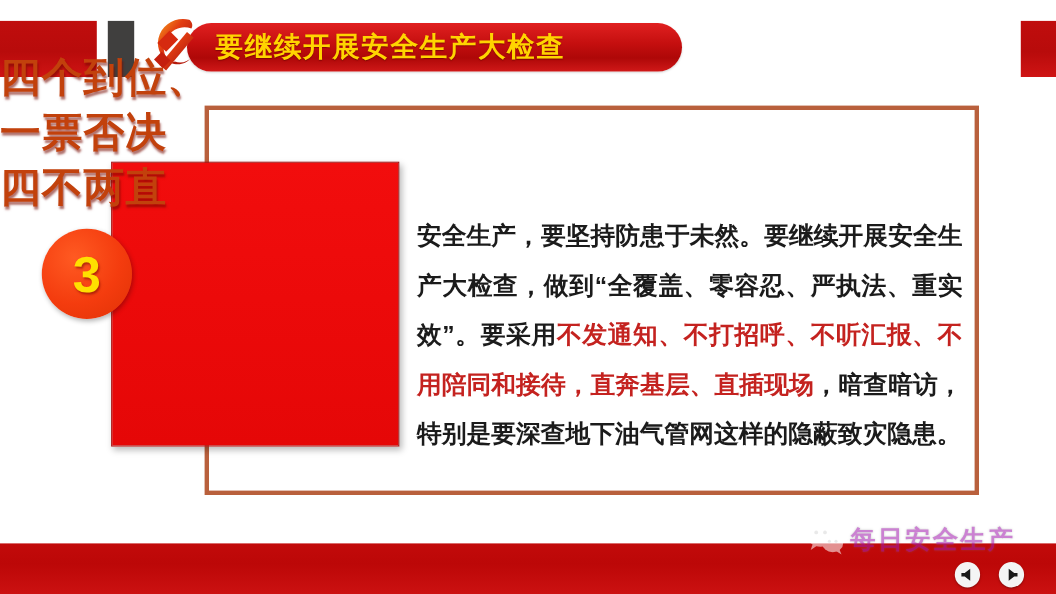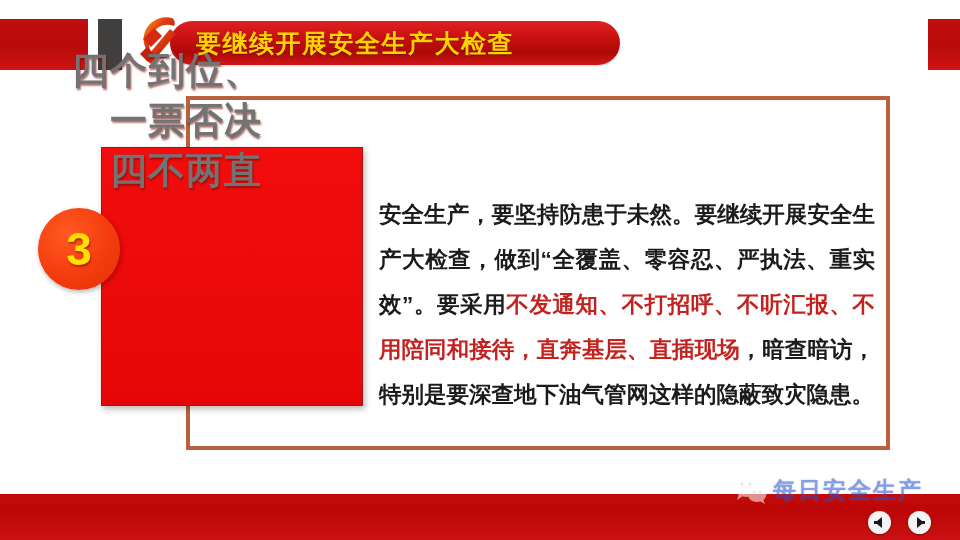--- a/index.html
+++ b/index.html
@@ -97,25 +97,25 @@
     background: linear-gradient(180deg, #f20d0d 0%, #ec0a0a 48%, #e50707 100%);
     border: 1px solid #a81212;
     box-sizing: border-box;
     box-shadow: 2px 3px 6px rgba(0,0,0,.28);
   }
   .red-block-text {
     position: absolute;
     left: 0;
     top: 46px;
     width: 262px;
-    text-align: right;
+    text-align: left;
     font-size: 37px;
     line-height: 50px;
     font-weight: bold;
-    color: #737373;
+    color: #c2410c;
     letter-spacing: 1px;
     text-shadow: 1px 2px 2px rgba(120,10,0,.6);
   }
   .red-block-text span { display: block; }
 
   
   .badge {
     position: absolute;
     left: 38px;
     top: 208px;
@@ -171,21 +171,21 @@
     top: 473px;
     height: 34px;
     display: flex;
     align-items: center;
     opacity: .55;
   }
   .wm-icon { width: 34px; height: 30px; margin-right: 6px; }
   .wm-text {
     font-size: 23px;
     font-weight: bold;
-    color: #1d4ed8;
+    color: #a21caf;
     letter-spacing: 2px;
     text-shadow: 0 0 2px rgba(120,120,120,.8);
     white-space: nowrap;
   }
 
   
   .nav-btn {
     position: absolute;
     top: 511px;
     width: 23px;

